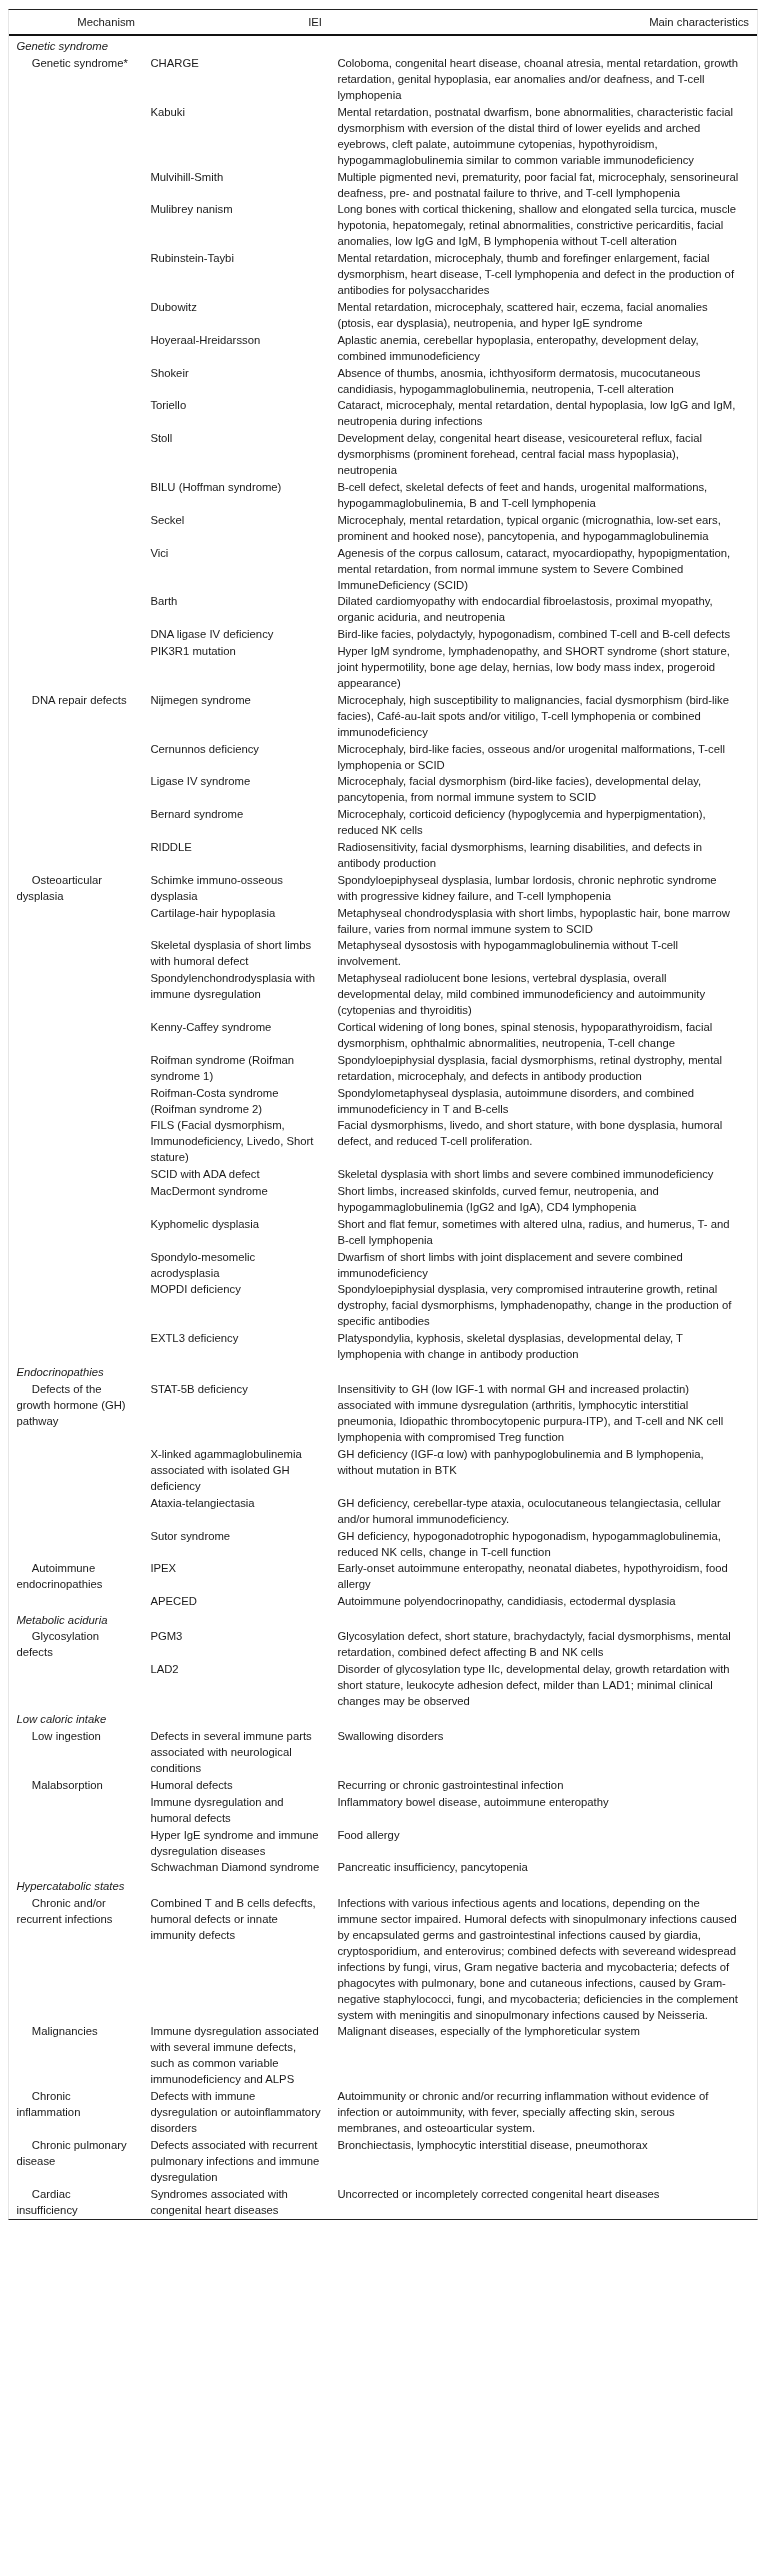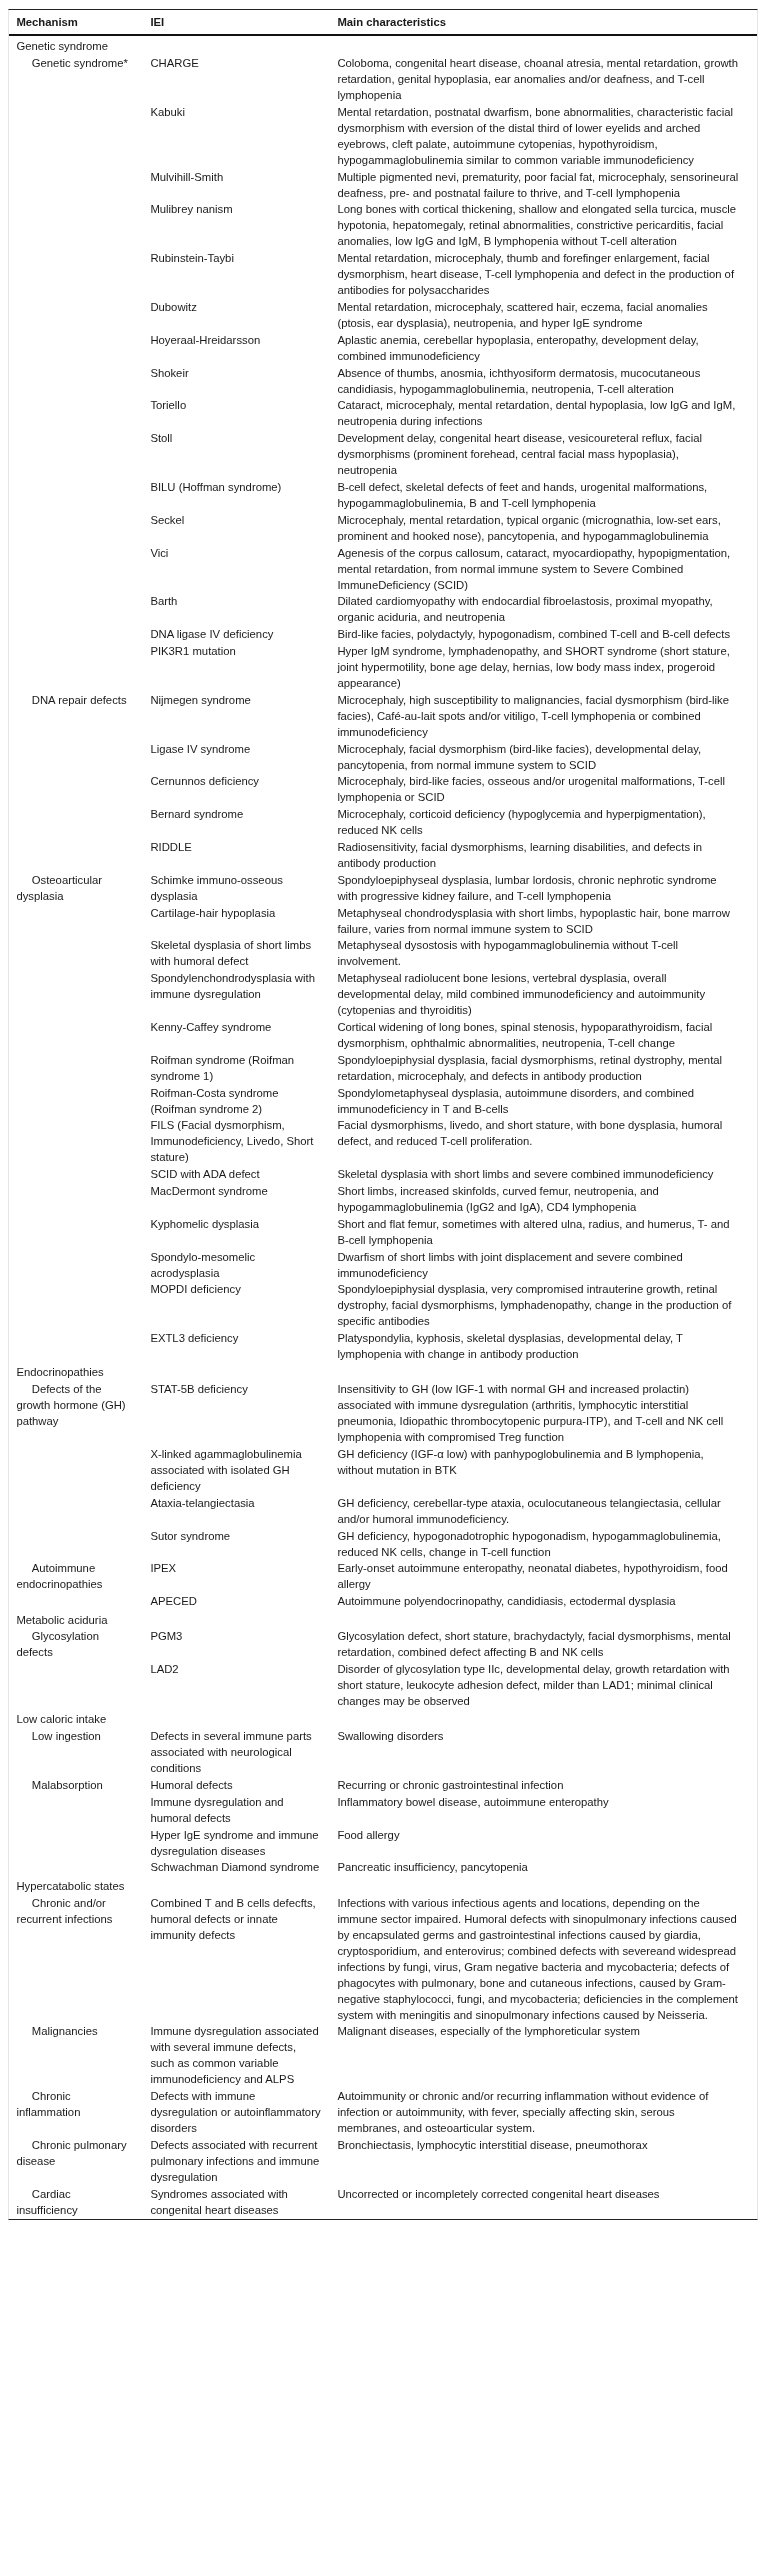--- a/index.html
+++ b/index.html
@@ -11,26 +11,26 @@
   }
   table {
     width: 100%; border-collapse: collapse; table-layout: fixed;
     font-family: "Liberation Sans", "DejaVu Sans", sans-serif;
     font-size: 11.3px; line-height: 16px; color: #1a1a1a;
   }
   col.c1 { width: 134px; }
   col.c2 { width: 187px; }
   col.c3 { width: auto; }
   thead th {
-    text-align: left; font-weight: bold; padding: 4.6px 7.7px 3.9px 7.7px;
+    text-align: right; font-weight: normal; padding: 4.6px 7.7px 3.9px 7.7px;
     border-bottom: 2.3px solid #111; vertical-align: top;
   }
   td { padding: 0 7.7px 0.8px 7.7px; vertical-align: top; }
   td.c3 { padding-right: 17px; }
-  tr.section td { padding-top: 1.5px; }
+  tr.section td { font-style: italic; padding-top: 1.5px; }
   td.mech { text-indent: 15.4px; }
   tr:first-child td { padding-top: 2.3px; }
 </style>
 </head>
 <body>
 
 <div class="table-wrap">
   <table>
     <colgroup>
         <col class="c1">
@@ -128,27 +128,27 @@
           <td class="c2">PIK3R1 mutation</td>
           <td class="c3">Hyper IgM syndrome, lymphadenopathy, and SHORT syndrome (short stature, joint hypermotility, bone age delay, hernias, low body mass index, progeroid appearance)</td>
         </tr>
         <tr>
           <td class="mech">DNA repair defects</td>
           <td class="c2">Nijmegen syndrome</td>
           <td class="c3">Microcephaly, high susceptibility to malignancies, facial dysmorphism (bird-like facies), Café-au-lait spots and/or vitiligo, T-cell lymphopenia or combined immunodeficiency</td>
         </tr>
         <tr>
           <td class="mech"></td>
+          <td class="c2">Cernunnos deficiency</td>
+          <td class="c3">Microcephaly, bird-like facies, osseous and/or urogenital malformations, T-cell lymphopenia or SCID</td>
+        </tr>
+        <tr>
+          <td class="mech"></td>
           <td class="c2">Ligase IV syndrome</td>
           <td class="c3">Microcephaly, facial dysmorphism (bird-like facies), developmental delay, pancytopenia, from normal immune system to SCID</td>
-        </tr>
-        <tr>
-          <td class="mech"></td>
-          <td class="c2">Cernunnos deficiency</td>
-          <td class="c3">Microcephaly, bird-like facies, osseous and/or urogenital malformations, T-cell lymphopenia or SCID</td>
         </tr>
         <tr>
           <td class="mech"></td>
           <td class="c2">Bernard syndrome</td>
           <td class="c3">Microcephaly, corticoid deficiency (hypoglycemia and hyperpigmentation), reduced NK cells</td>
         </tr>
         <tr>
           <td class="mech"></td>
           <td class="c2">RIDDLE</td>
           <td class="c3">Radiosensitivity, facial dysmorphisms, learning disabilities, and defects in antibody production</td>

